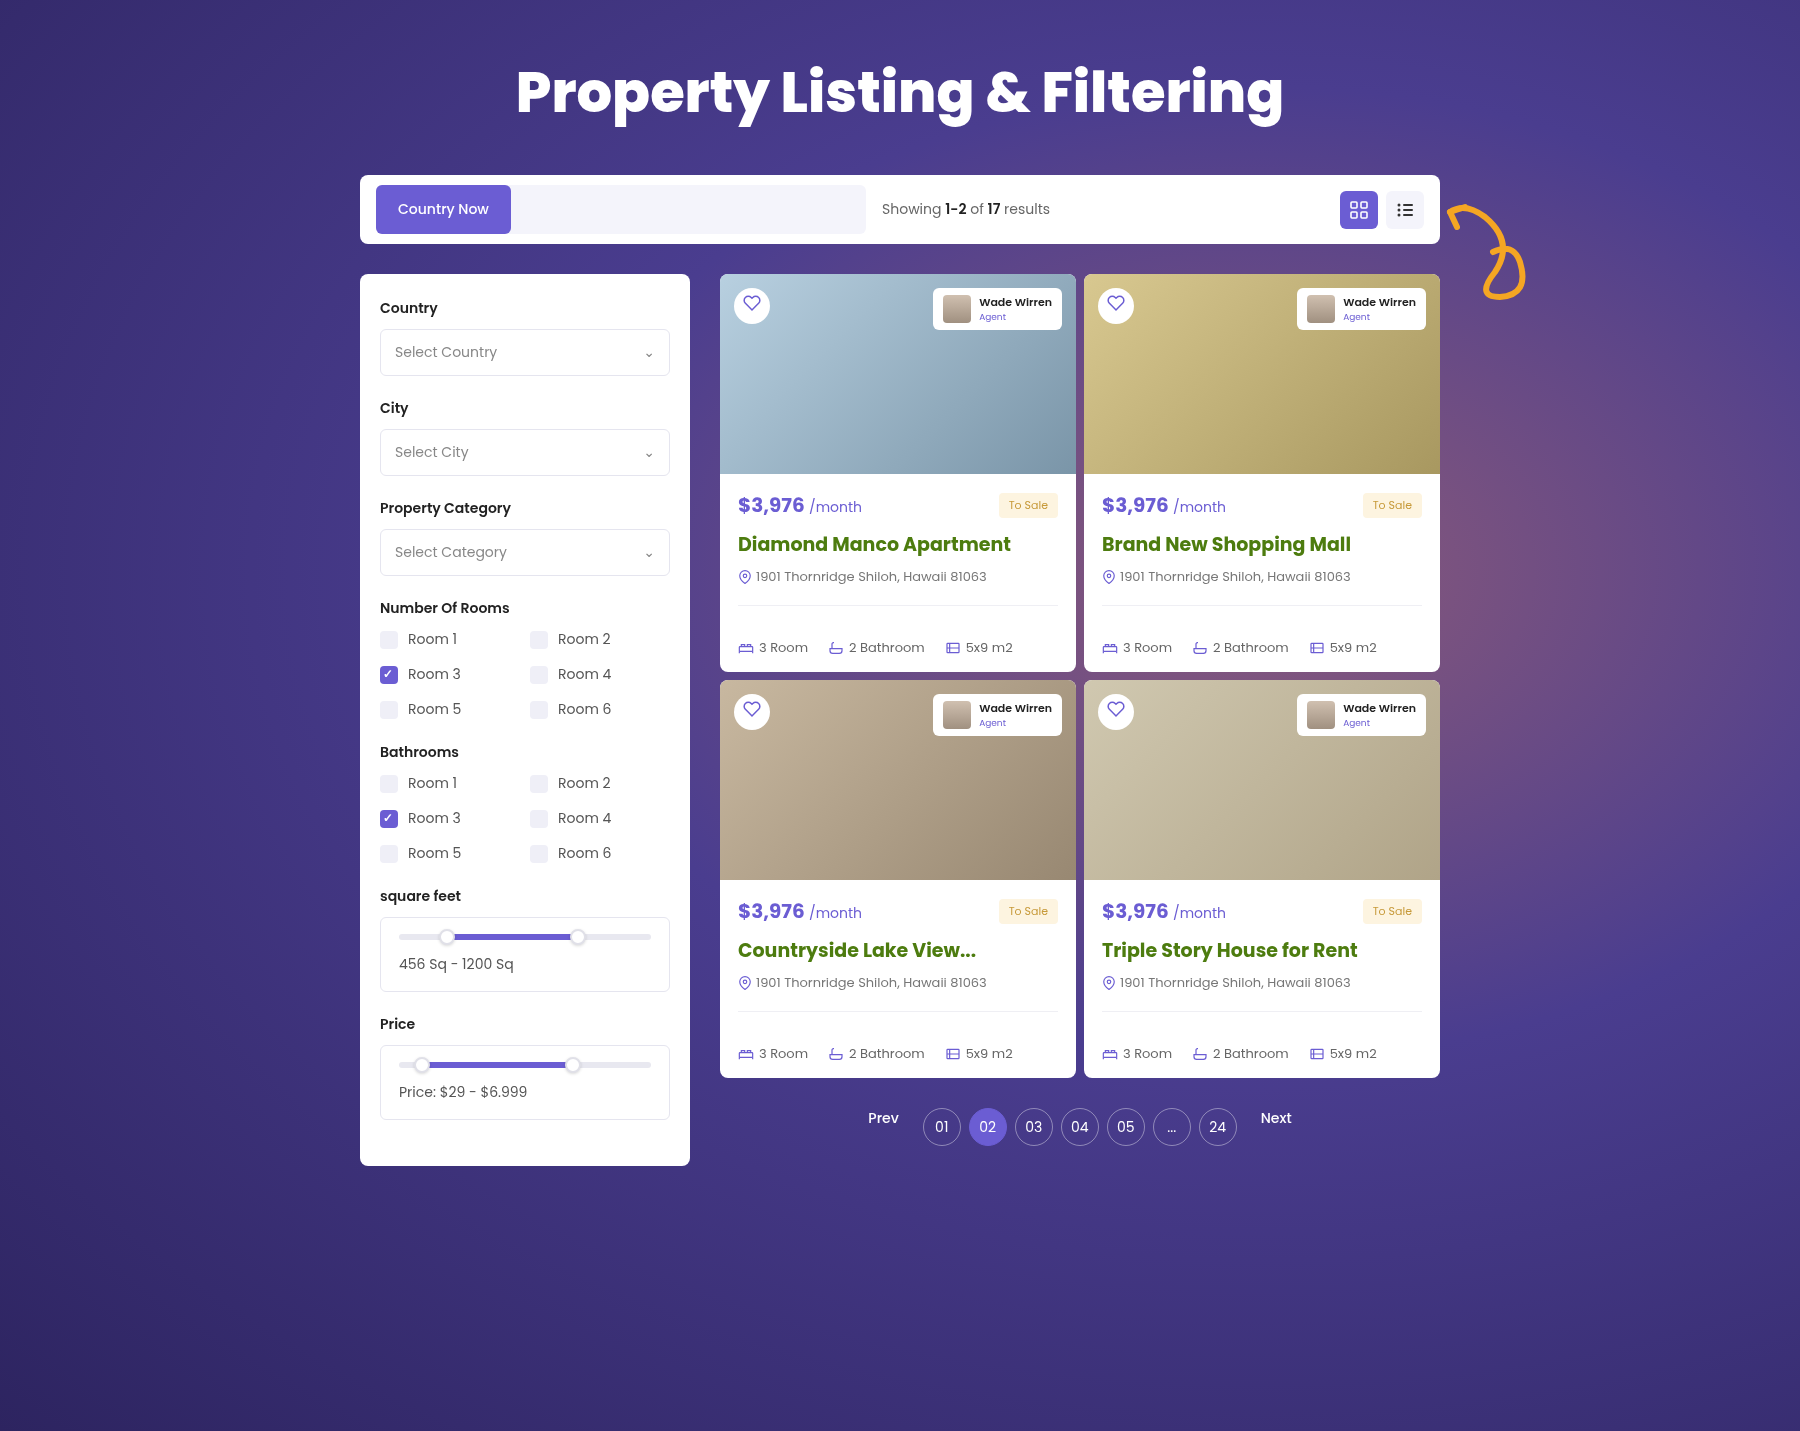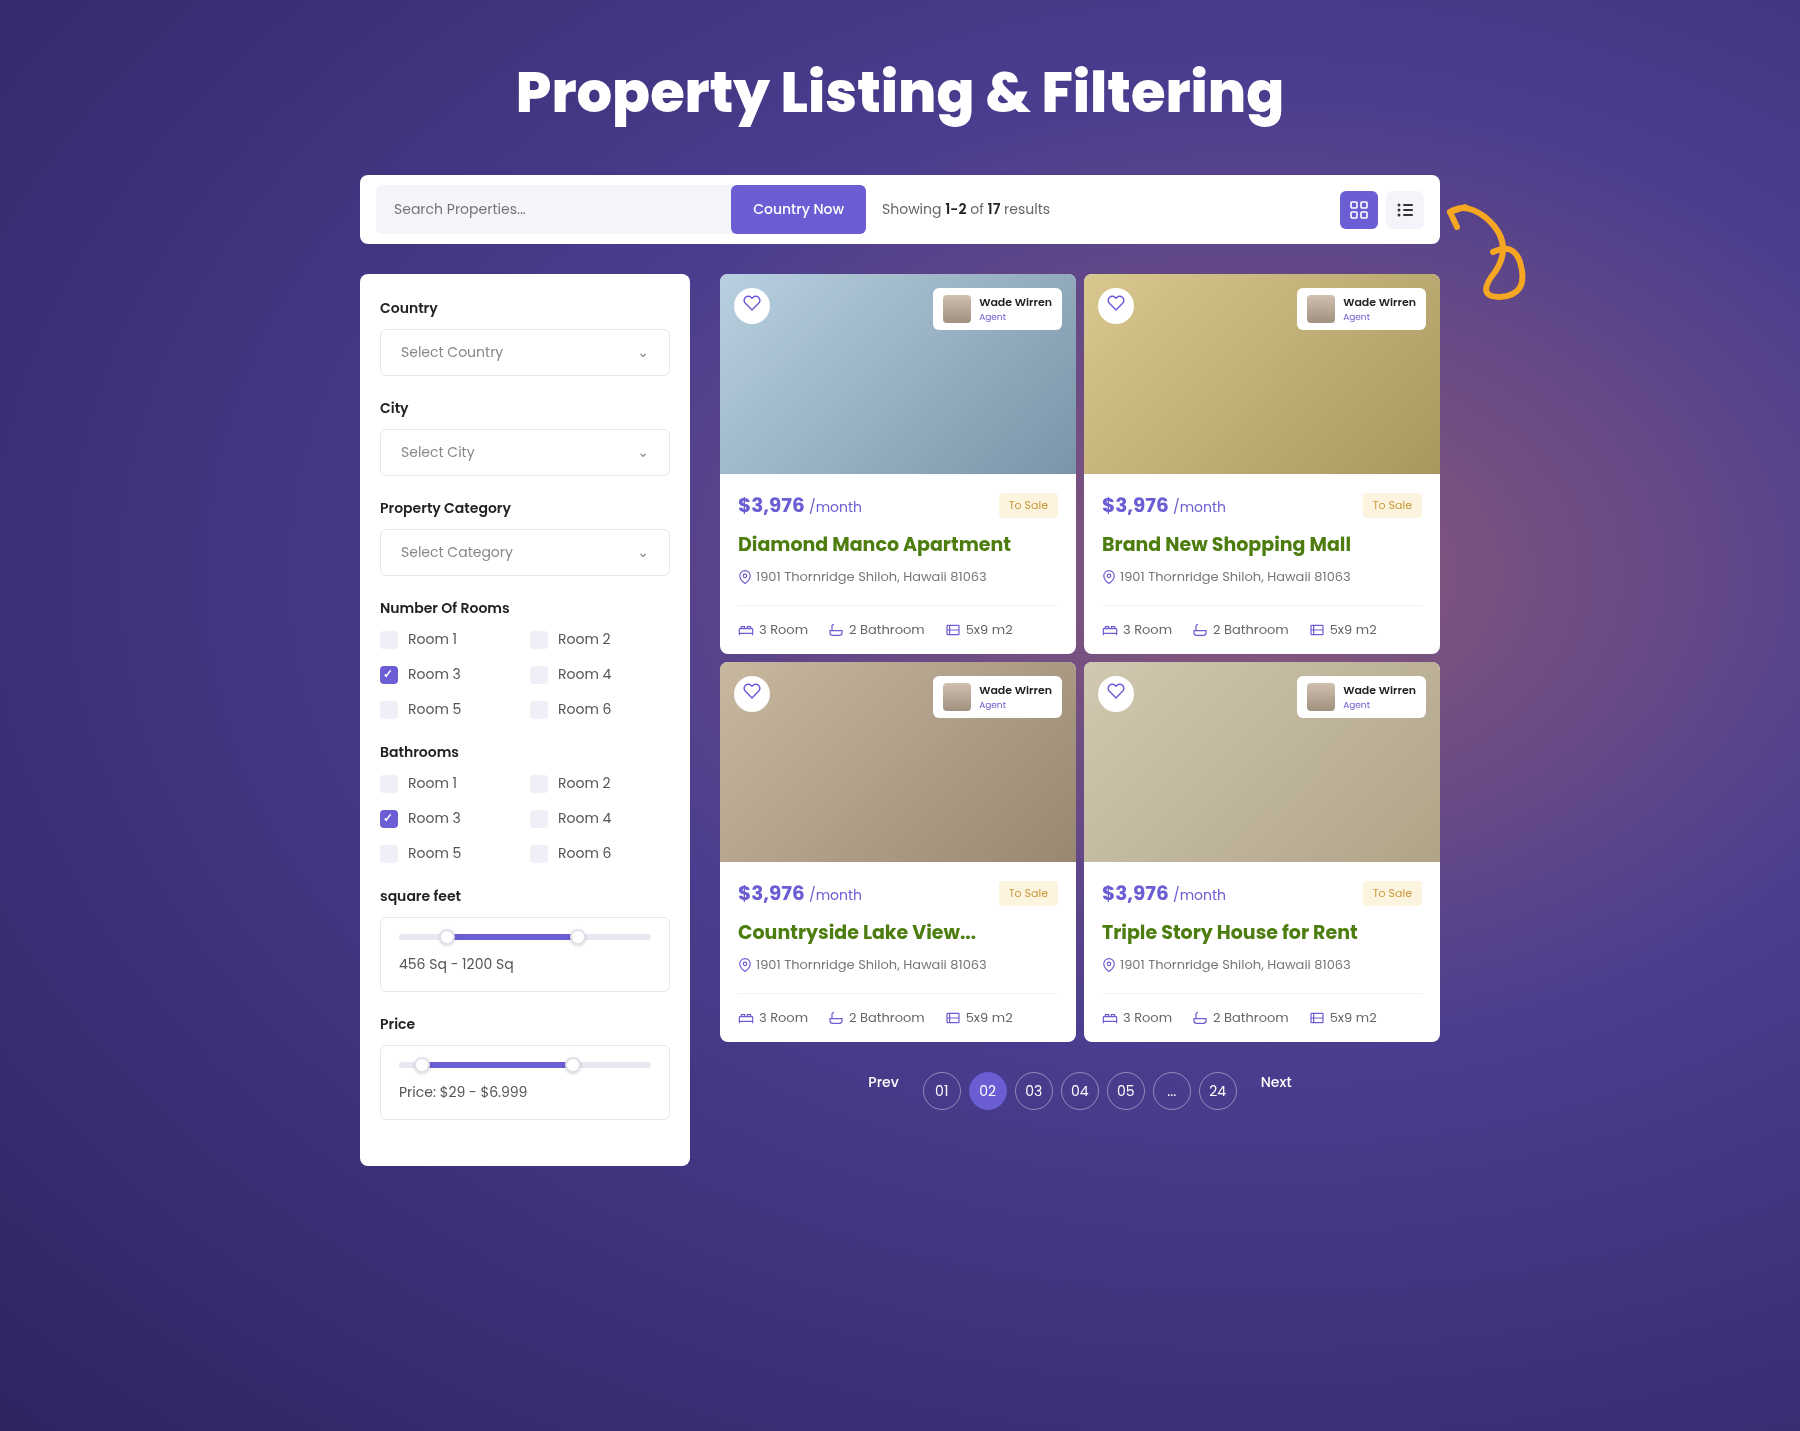--- a/index.html
+++ b/index.html
@@ -12,21 +12,21 @@
 .search-btn{background:#6b5dd3;color:#fff;border:none;padding:14px 22px;border-radius:6px;font-size:14px;font-weight:500;cursor:pointer}
 .showing{font-size:14px;color:#666}
 .showing b{color:#222;font-weight:600}
 .view-toggles{margin-left:auto;display:flex;gap:8px;align-items:center}
 .view-btn{width:38px;height:38px;border:none;border-radius:6px;display:flex;align-items:center;justify-content:center;cursor:pointer;background:#f4f4fb;color:#333}
 .view-btn.active{background:#6b5dd3;color:#fff}
 .content{display:flex;gap:30px}
 .sidebar{background:#fff;border-radius:8px;padding:24px 20px;width:330px;flex-shrink:0}
 .filter-group{margin-bottom:22px}
 .filter-label{font-size:14px;font-weight:600;color:#222;margin-bottom:10px;display:block}
-.select-box{width:100%;border:1px solid #e5e5ef;border-radius:6px;padding:12px 20px;display:flex;justify-content:space-between;align-items:center;background:#fff;font-size:14px;color:#888;cursor:pointer}
+.select-box{width:100%;border:1px solid #e5e5ef;border-radius:6px;padding:12px 14px;display:flex;justify-content:space-between;align-items:center;background:#fff;font-size:14px;color:#888;cursor:pointer}
 .checkbox-grid{display:grid;grid-template-columns:1fr 1fr;gap:14px 10px}
 .checkbox-item{display:flex;align-items:center;gap:10px;font-size:14px;color:#555;cursor:pointer}
 .cb{width:18px;height:18px;border-radius:4px;background:#efeff7;position:relative;flex-shrink:0}
 .cb.checked{background:#6b5dd3}
 .cb.checked::after{content:"✓";color:#fff;position:absolute;left:3px;top:-1px;font-size:12px;font-weight:bold}
 .slider-wrap{border:1px solid #e5e5ef;border-radius:6px;padding:16px 18px}
 .slider-track{height:6px;background:#e8e8f0;border-radius:3px;position:relative;margin-bottom:14px}
 .slider-fill{position:absolute;height:100%;background:#6b5dd3;border-radius:3px}
 .slider-thumb{width:16px;height:16px;background:#fff;border:2px solid #e0e0e8;border-radius:50%;position:absolute;top:-5px;box-shadow:0 1px 3px rgba(0,0,0,0.15)}
 .slider-text{font-size:14px;color:#555;text-align:left}
@@ -44,21 +44,21 @@
 .agent-info{display:flex;flex-direction:column}
 .agent-name{font-size:11px;font-weight:600;color:#222}
 .agent-role{font-size:9px;color:#6b5dd3}
 .card-body{padding:16px 18px 14px}
 .price-row{display:flex;align-items:center;justify-content:space-between;margin-bottom:10px}
 .price{color:#6b5dd3;font-weight:700;font-size:20px}
 .price span{font-size:14px;font-weight:400}
 .tag{background:#fdf4e0;color:#c79a3a;font-size:11px;padding:4px 10px;border-radius:4px;font-weight:400}
 .card-title{font-size:19px;font-weight:700;color:#4d7c0f;margin-bottom:8px}
 .location{font-size:13px;color:#777;display:flex;align-items:center;gap:4px;margin-bottom:18px}
-.features{display:flex;gap:20px;font-size:13px;color:#666;border-top:1px solid #efeff4;padding-top:14px}
+.features{display:flex;gap:20px;font-size:13px;color:#666;border-top:1px solid #efeff4;padding-top:32px}
 .features span{display:flex;align-items:center;gap:5px}
 .ic{color:#6b5dd3;display:inline-flex}
 .pagination{display:flex;align-items:flex-start;justify-content:center;gap:14px}
 .page-nav{color:#fff;font-size:14px;font-weight:500;background:none;border:none;cursor:pointer;padding:0 10px}
 .page-nums{display:flex;gap:8px}
 .page-num{width:38px;height:38px;border:1px solid rgba(255,255,255,0.4);background:transparent;color:#fff;border-radius:50%;font-size:14px;cursor:pointer;display:flex;align-items:center;justify-content:center}
 .page-num.active{background:#6b5dd3;border-color:#6b5dd3}
 .arrow-deco{position:absolute;right:-115px;top:22px;width:110px;height:150px;pointer-events:none}
 .chev{display:inline-block}
 </style>
@@ -68,21 +68,20 @@
 <h1 class="page-title">Property Listing &amp; Filtering</h1>
 
 <div class="container">
 <svg class="arrow-deco" viewBox="0 0 110 150">
       <path d="M5 15 Q20 5 40 20 Q70 45 50 75 Q30 100 55 100 Q85 98 75 65 Q68 45 48 55" fill="none" stroke="#f5a623" stroke-width="6" stroke-linecap="round"></path>
       <path d="M5 15 L20 10 M5 15 L12 30" fill="none" stroke="#f5a623" stroke-width="6" stroke-linecap="round"></path>
     </svg>
 
 <div class="search-bar">
   <div class="search-input-wrap">
-    <input class="search-input" placeholder="Search Properties..." style="">
     <button class="search-btn">Country Now</button>
   </div>
   <div class="showing"><span>Showing </span><b>1-2</b><span> of </span><b>17</b><span> results</span></div>
   <div class="view-toggles">
     <button class="view-btn active">
           <svg width="18" height="18" viewBox="0 0 18 18">
             <rect x="1" y="1" width="6" height="6" rx="1" fill="none" stroke="currentColor" stroke-width="1.6"></rect>
             <rect x="11" y="1" width="6" height="6" rx="1" fill="none" stroke="currentColor" stroke-width="1.6"></rect>
             <rect x="1" y="11" width="6" height="6" rx="1" fill="none" stroke="currentColor" stroke-width="1.6"></rect>
             <rect x="11" y="11" width="6" height="6" rx="1" fill="none" stroke="currentColor" stroke-width="1.6"></rect>

